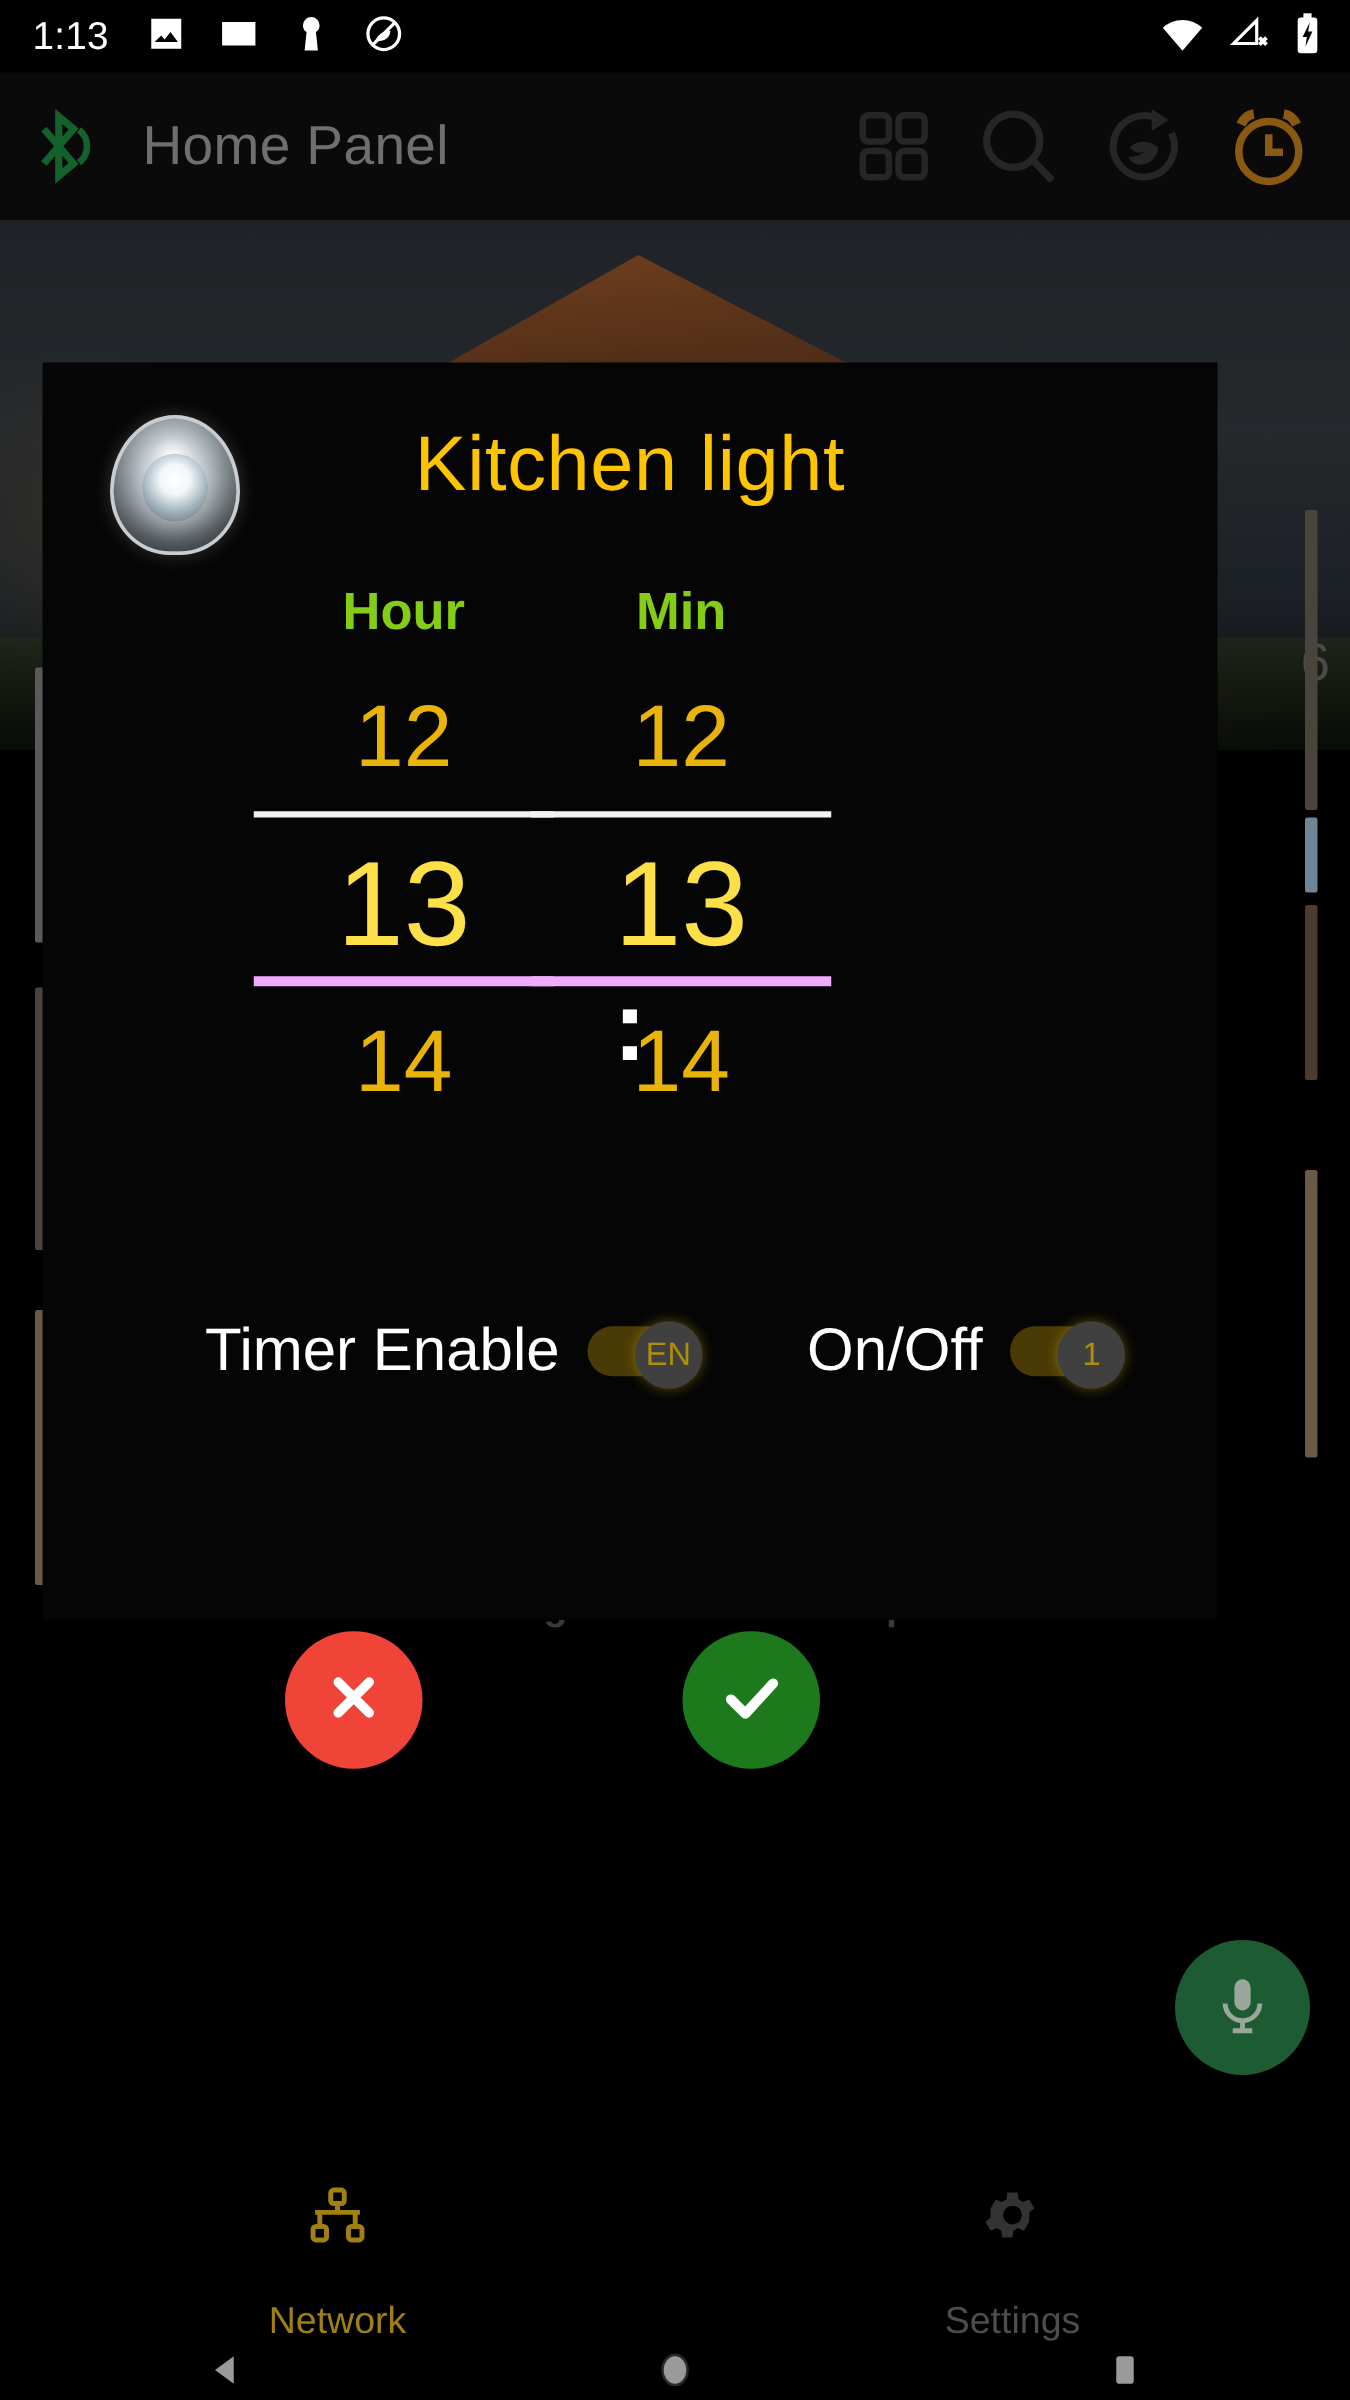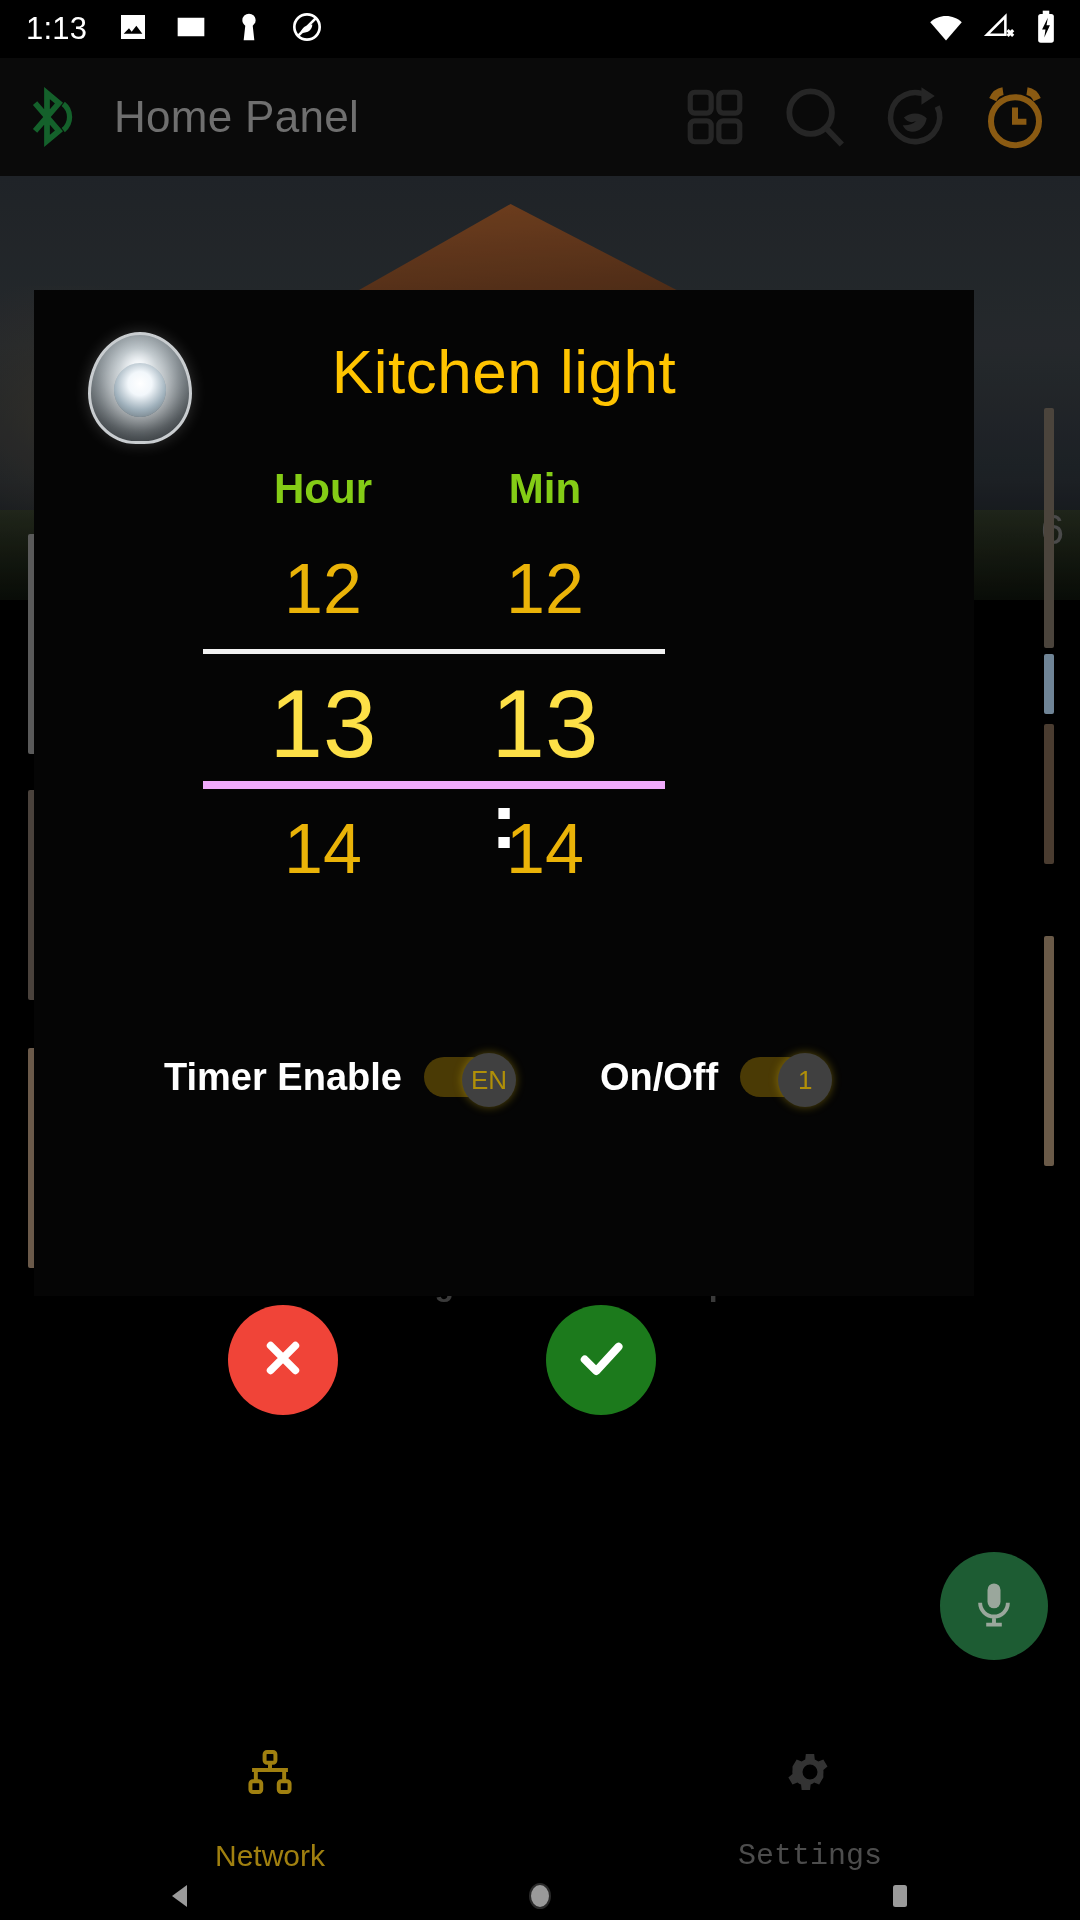--- a/index.html
+++ b/index.html
@@ -120,21 +120,21 @@
   #colon{
     position:absolute; left:0; right:0; top:310px; text-align:center;
     font-size:80px; color:#fff; font-weight:700;
   }
 
   
   #toggles{ position:absolute; left:0; right:0; top:588px; display:flex; }
   .tg-group{ display:flex; align-items:center; }
   #tg-timer{ margin-left:130px; }
   #tg-onoff{ margin-left:84px; }
-  .tg-label{ font-size:38px; font-weight:700; color:#fff; }
+  .tg-label{ font-size:48px; font-weight:400; color:#fff; }
   .switch{
     position:relative; width:92px; height:48px; margin-left:22px;
     border-radius:24px;
   }
   .switch .track{
     position:absolute; left:0; top:4px; width:68px; height:40px;
     background:#4a3a05; border-radius:20px;
   }
   .switch .thumb{
     position:absolute; right:0; top:0; width:54px; height:54px;
@@ -154,21 +154,21 @@
   #btn-ok{ left:512px; background:#1c7a1c; }
 
   
   #bottom-tabs{
     position:absolute; left:0; top:1744px; width:1080px; height:132px;
     background:#000; display:flex; z-index:30;
   }
   .tab{ flex:1; display:flex; flex-direction:column; align-items:center; justify-content:center; gap:10px; }
   .tab .lbl{ font-size:30px;margin-top:28px; }
   #tab-network .lbl{ color:#a08010; }
-  #tab-settings .lbl{ color:#4d4d4d;font-family:Liberation Mono, monospace; }
+  #tab-settings .lbl{ color:#4d4d4d; }
 
   
   #nav-bar{
     position:absolute; left:0; top:1876px; width:1080px; height:44px;
     background:#000; display:flex; align-items:center; z-index:60;
   }
   .nav-btn{ flex:1; display:flex; align-items:center; justify-content:center; }
 </style>
 </head>
 <body>

